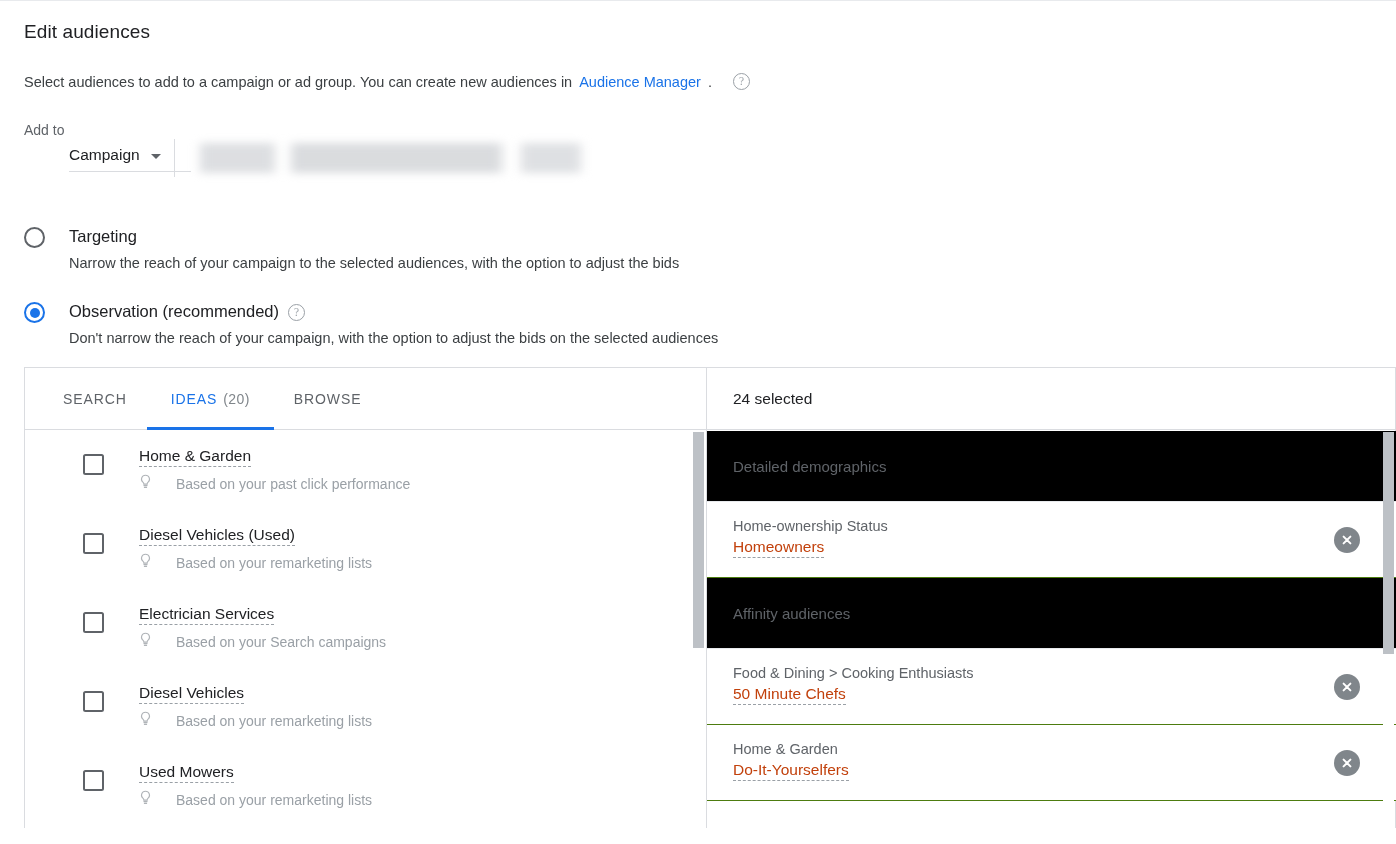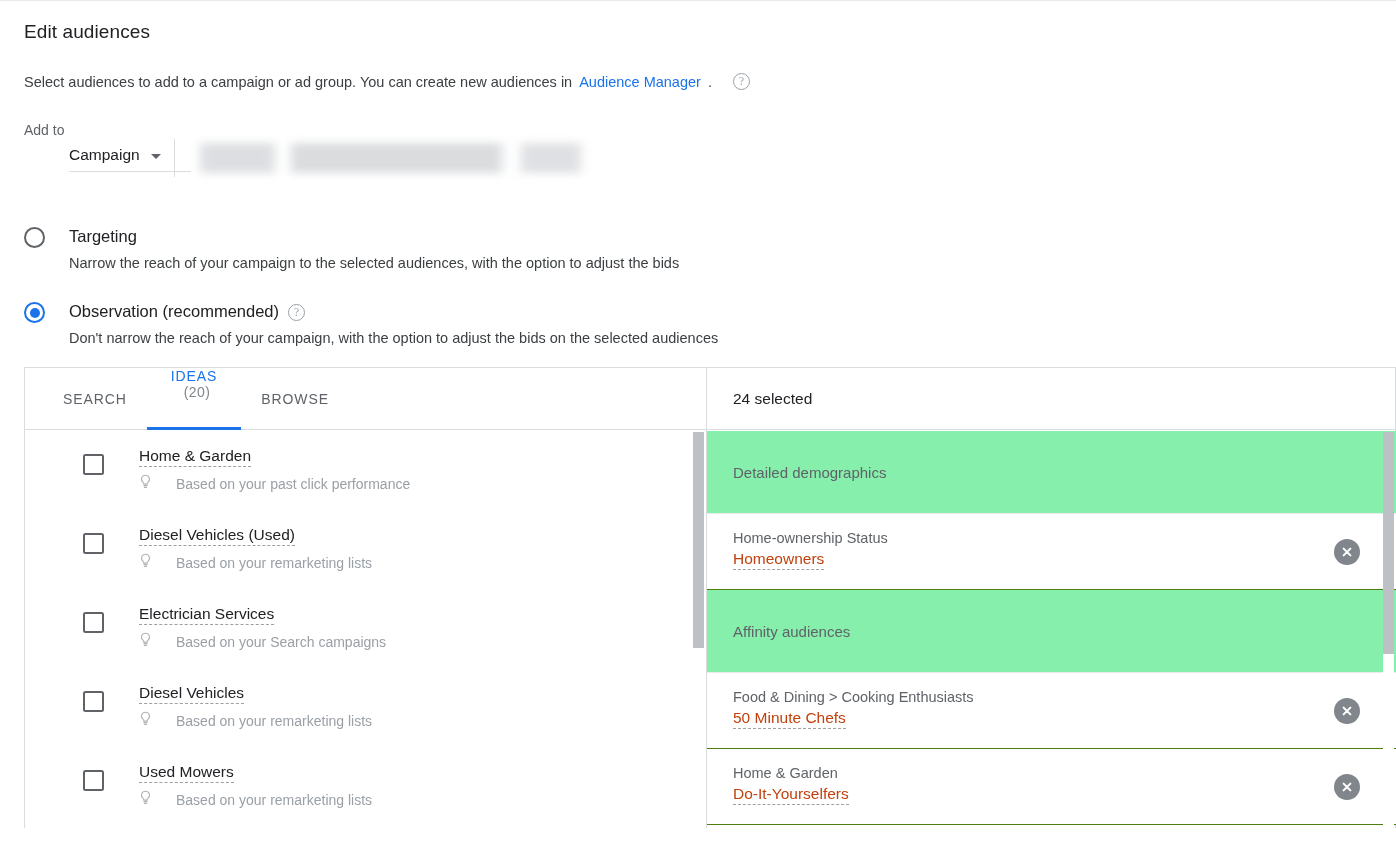--- a/index.html
+++ b/index.html
@@ -123,21 +123,21 @@
   .tabs {
     position: relative; height: 62px;
     border-bottom: 1px solid #dadce0;
     display: flex; align-items: center; padding-left: 38px;
   }
   .tab {
     position: relative; height: 62px; display: flex; align-items: center;
     font-size: 14px; letter-spacing: .9px; color: #5f6368;
     cursor: pointer; margin-right: 44px; font-weight: 500;
   }
-  .tab.active { color: #1a73e8; flex-direction: column; }
+  .tab.active { color: #1a73e8; }
   .tab .cnt { color: #80868b; font-weight: 400; margin-left: 6px; letter-spacing: .4px; }
   .tab.active::after {
     content: ""; position: absolute; left: -24px; right: -24px; bottom: 0;
     height: 3px; background: #1a73e8;
   }
 
   
   .idea-list {
     position: absolute; top: 63px; left: 0; right: 0; bottom: 0;
     overflow: hidden;
@@ -177,22 +177,22 @@
   .sel-head {
     height: 62px; display: flex; align-items: center;
     padding-left: 26px; border-bottom: 1px solid #dadce0;
     font-size: 15.5px; color: #202124;
   }
   .sel-list {
     position: absolute; top: 63px; left: 0; right: 0; bottom: 0;
     overflow: hidden;
   }
   .grp-head {
-    height: 83px; display: flex; align-items: center;
-    padding-left: 26px; background: #86efac;
+    height: 71px; display: flex; align-items: center;
+    padding-left: 26px; background: #000000;
     border-bottom: 1px solid #e8eaed;
     font-size: 15px; color: #5f6368;
   }
   .sel-row {
     position: relative; height: 76px;
     border-bottom: 1px solid #4d7c0f;
     padding: 16px 60px 0 26px; background: #fff;
   }
   .sel-cat { font-size: 14.5px; color: #5f6368; }
   .sel-name {

